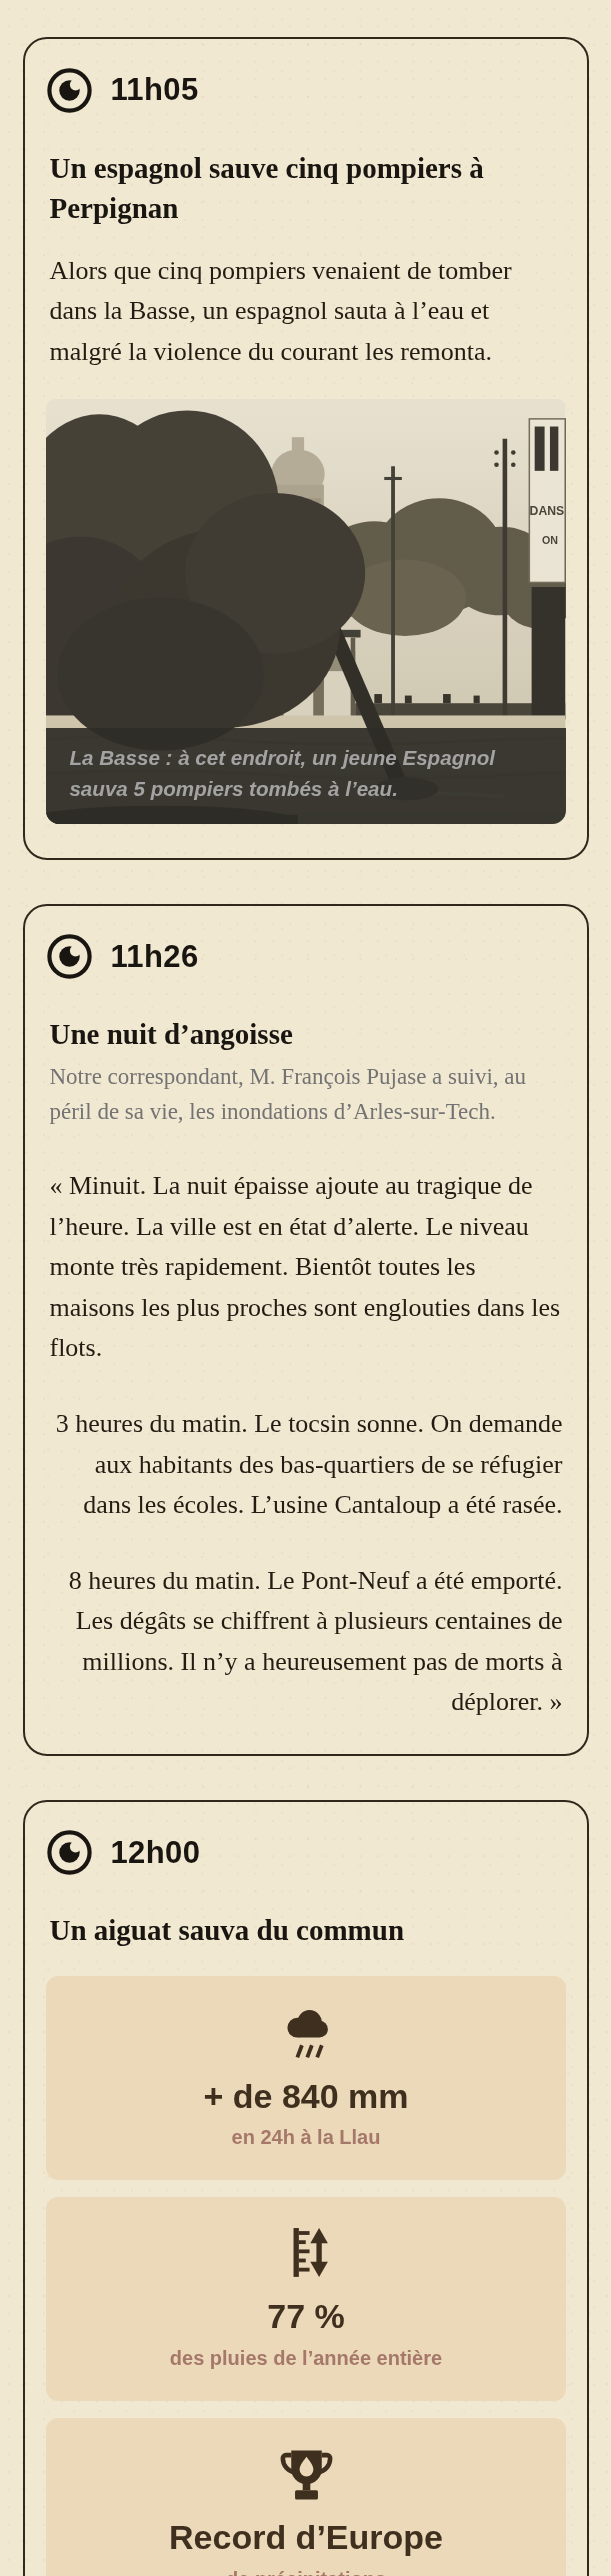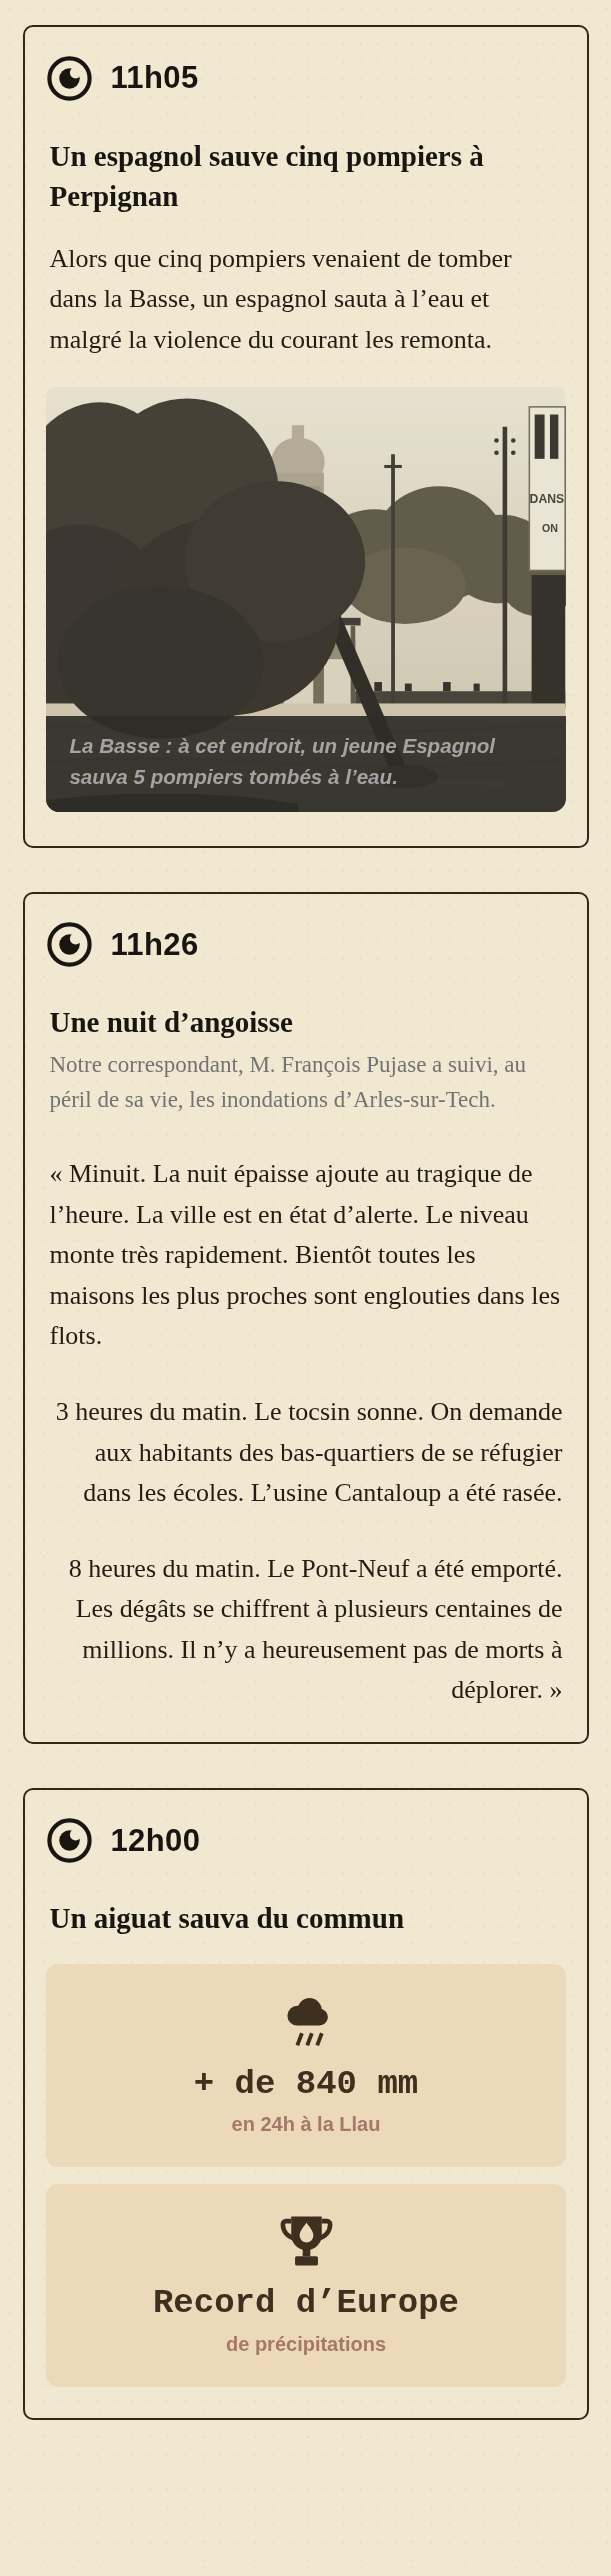--- a/index.html
+++ b/index.html
@@ -15,23 +15,23 @@
       radial-gradient(rgba(122,100,66,0.07) 0.8px, transparent 1.1px),
       radial-gradient(rgba(122,100,66,0.05) 0.8px, transparent 1.1px);
     background-size: 17.6px 17.6px, 26px 26px;
     background-position: 0 0, 9.2px 6.1px;
   }
   .page { padding-top: 21.4px; }
 
   .card {
     box-sizing: border-box;
     width: 566px;
-    margin: 4px auto 44px auto;
+    margin: 16px auto 44px auto;
     border: 2.3px solid #33271c;
-    border-radius: 10px;
+    border-radius: 24px;
     padding: 27.5px 21.4px 31px 21.4px;
     background: transparent;
   }
 
   .card-head { display: flex; align-items: center; gap: 17px; }
   .clock { width: 47px; height: 47px; flex: 0 0 auto; display: block; }
   .time {
     font-family: "Liberation Sans", sans-serif;
     font-weight: 700;
     font-size: 31px;
@@ -90,21 +90,21 @@
   .stat {
     background: #ebd9b9;
     border-radius: 12.2px;
     padding: 27.5px 15.3px 31px 15.3px;
     text-align: center;
   }
   .stat-icon { display: inline-block; width: 57px; height: 58px; }
   .stat-icon svg { display: block; width: 100%; height: 100%; }
   .stat-value {
     margin-top: 10.7px;
-    font-family: Liberation Mono, monospace;
+    font-family: Liberation Sans, sans-serif;
     font-weight: 700;
     font-size: 34px;
     color: #3f2f1e;
   }
   .stat-label {
     margin-top: 10.7px;
     font-family: "Liberation Sans", sans-serif;
     font-weight: 700;
     font-size: 20px;
     color: #a5786a;
@@ -294,20 +294,39 @@
               <line x1="31" y1="54" x2="25" y2="70"></line>
               <line x1="44" y1="54" x2="38" y2="70"></line>
               <line x1="57" y1="54" x2="51" y2="70"></line>
             </g>
           </svg>
         </span>
         <div class="stat-value">+ de 840 mm</div>
         <div class="stat-label">en 24h à la Llau</div>
       </div>
 
+      <div class="stat">
+        <span class="stat-icon">
+          <svg viewBox="0 0 74 76" xmlns="http://www.w3.org/2000/svg" aria-hidden="true">
+            <g fill="#3f2f1e">
+              <rect x="20" y="4" width="7" height="64"></rect>
+              <rect x="27" y="8" width="14" height="5"></rect>
+              <rect x="27" y="20" width="9" height="5"></rect>
+              <rect x="27" y="32" width="14" height="5"></rect>
+              <rect x="27" y="44" width="9" height="5"></rect>
+              <rect x="27" y="56" width="14" height="5"></rect>
+              <rect x="50" y="22" width="7" height="28"></rect>
+              <polygon points="53.5,4 42,24 65,24"></polygon>
+              <polygon points="53.5,68 42,48 65,48"></polygon>
+            </g>
+          </svg>
+        </span>
+        <div class="stat-value">77 %</div>
+        <div class="stat-label">des pluies de l’année entière</div>
+      </div>
 
       <div class="stat">
         <span class="stat-icon">
           <svg viewBox="0 0 74 76" xmlns="http://www.w3.org/2000/svg" aria-hidden="true">
             <path d="M17 6 h40 v24 a20 20 0 0 1 -40 0 z" fill="#3f2f1e"></path>
             <path d="M17 12 h-7 a4 4 0 0 0 -4 4 c0 10 7 17 16 19" fill="none" stroke="#3f2f1e" stroke-width="6"></path>
             <path d="M57 12 h7 a4 4 0 0 1 4 4 c0 10 -7 17 -16 19" fill="none" stroke="#3f2f1e" stroke-width="6"></path>
             <rect x="32" y="48" width="10" height="10" fill="#3f2f1e"></rect>
             <rect x="22" y="58" width="30" height="12" rx="2" fill="#3f2f1e"></rect>
             <path d="M37 14 c6 8 9 12 9 17 a9 9 0 1 1 -18 0 c0 -5 3 -9 9 -17 z" fill="#ebd9b9"></path>

